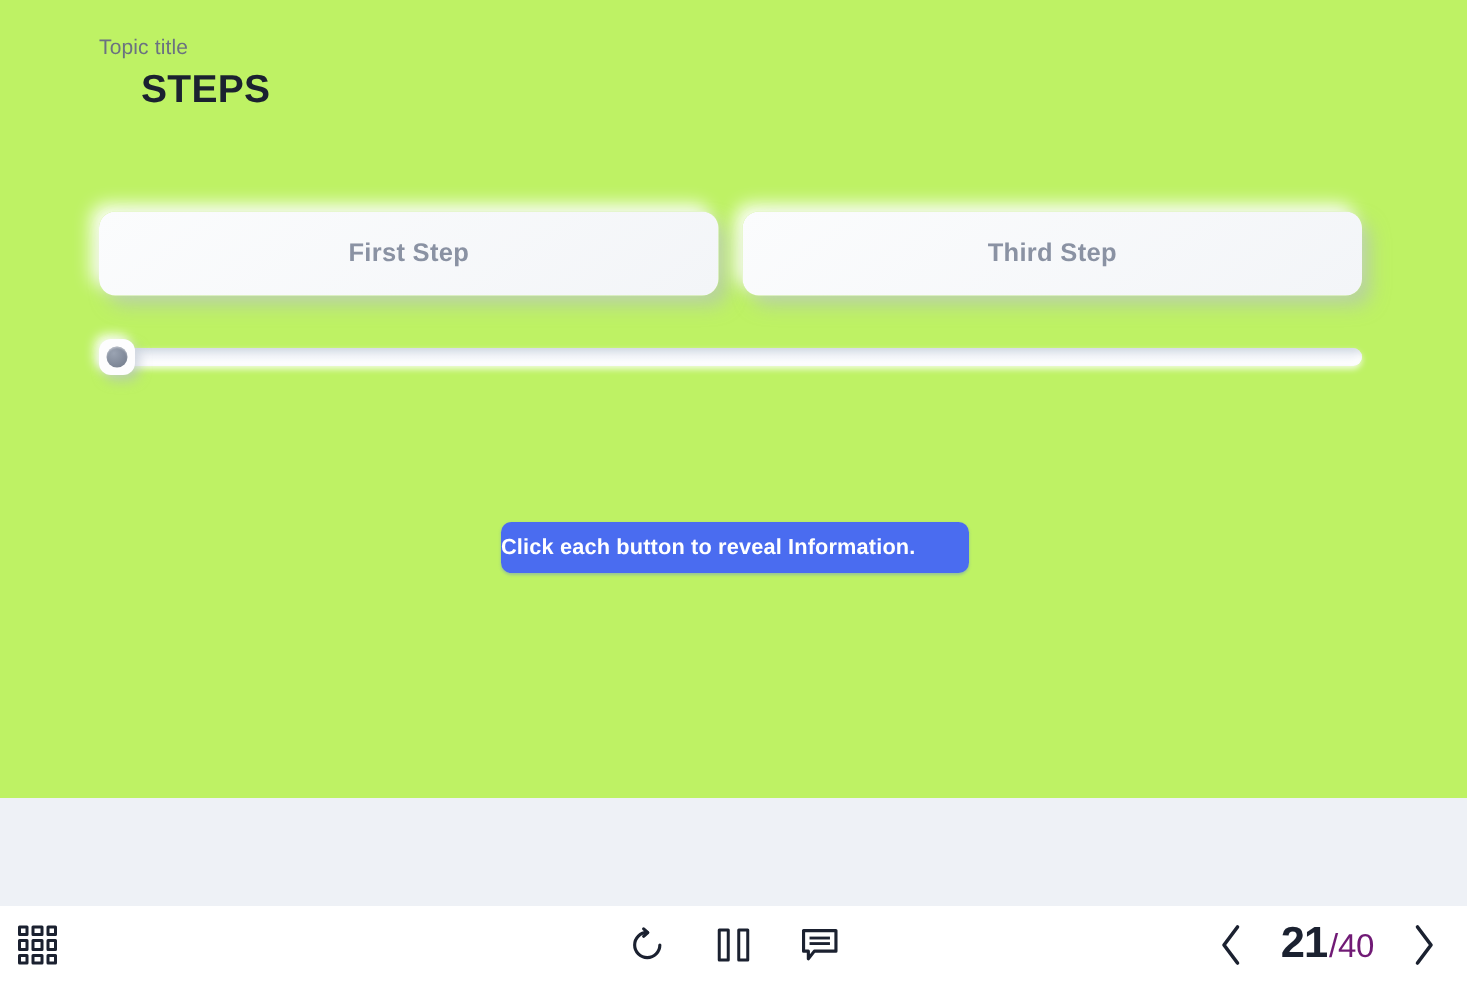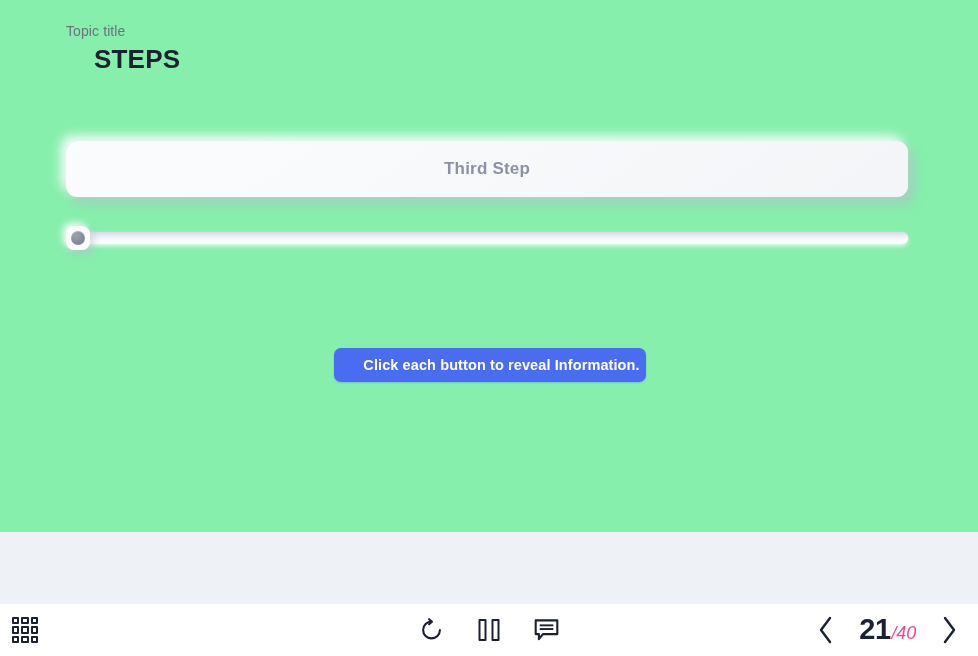--- a/index.html
+++ b/index.html
@@ -15,21 +15,21 @@
     background: #eef1f6;
     position: relative;
   }
 
   
   .slide-area {
     position: absolute;
     left: 0; top: 0;
     width: 978px;
     height: 532px;
-    background: #86efac;
+    background: #bef264;
   }
 
   .header { position: absolute; left: 66px; top: 22px; }
 
   .topic-title {
     font-size: 14px;
     color: #6b7280;
     letter-spacing: 0.1px;
     line-height: 18px;
   }
@@ -128,26 +128,24 @@
   .instruction-pill {
     position: absolute;
     left: 334px;
     top: 348px;
     width: 312px;
     height: 34px;
     border-radius: 7px;
     background: #4a6cf0;
     display: flex;
     align-items: center;
-    justify-content: center;
     border: none;
     cursor: pointer;
     box-shadow: 0 1px 2px rgba(74,108,240,0.35);
     font-family: "Liberation Sans", sans-serif;
-    padding-left: 23px;
   }
 
   .instruction-text {
     color: #ffffff;
     font-size: 14.5px;
     font-weight: bold;
     letter-spacing: 0.1px;
   }
 
   
@@ -233,38 +231,40 @@
     align-items: baseline;
     user-select: none;
   }
   .page-current {
     font-size: 29px;
     font-weight: bold;
     color: #1b2130;
     letter-spacing: -0.5px;
   }
   .page-total {
-    font-size: 18px;
-    color: #ec4899;
+    font-size: 22px;
+    color: #701a75;
     letter-spacing: -0.2px;
     margin-left: 1px;
-    font-style: italic;
   }
 </style>
 </head>
 <body>
 
 <div class="slide-area">
 
   <div class="header">
     <div class="topic-title">Topic title</div>
     <div class="main-title">STEPS</div>
   </div>
 
   <div class="steps-row">
+    <button class="step-button">
+      <span class="step-button-label">First Step</span>
+    </button>
     <button class="step-button">
       <span class="step-button-label">Third Step</span>
     </button>
   </div>
 
   <div class="slider-wrap">
     <div class="slider-track"></div>
     <div class="slider-thumb-shell">
       <div class="slider-thumb-dot"></div>
     </div>

